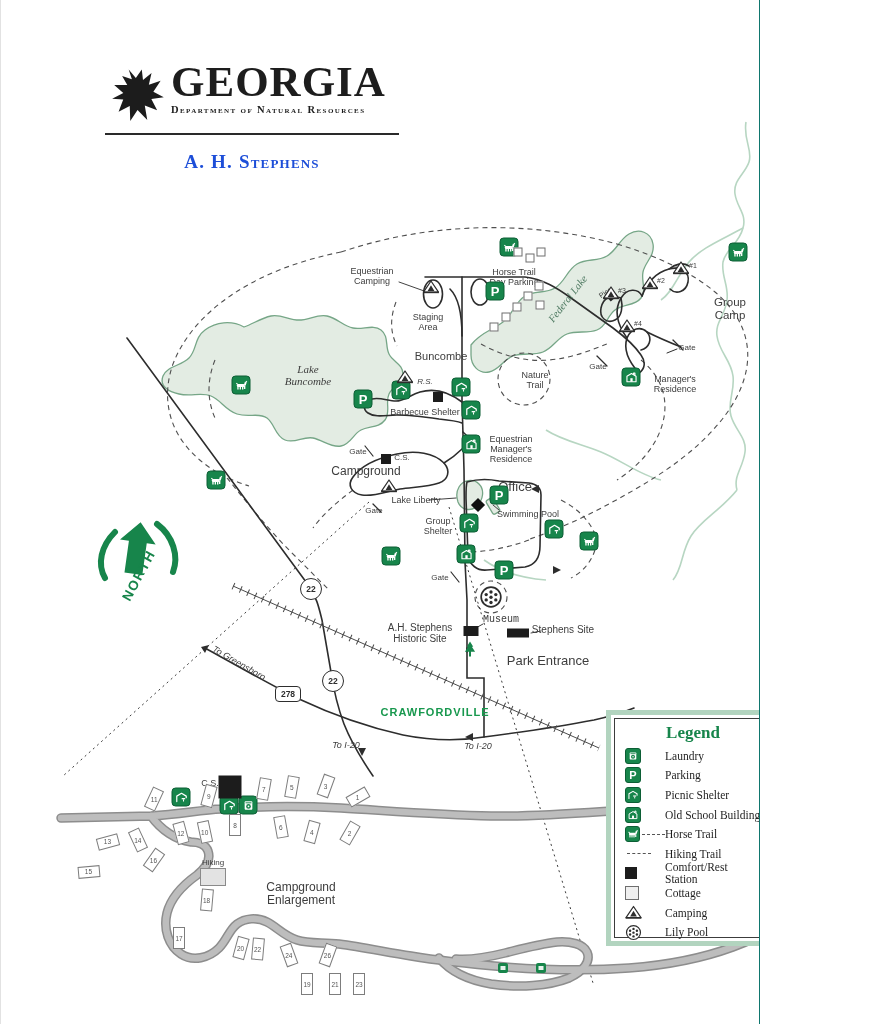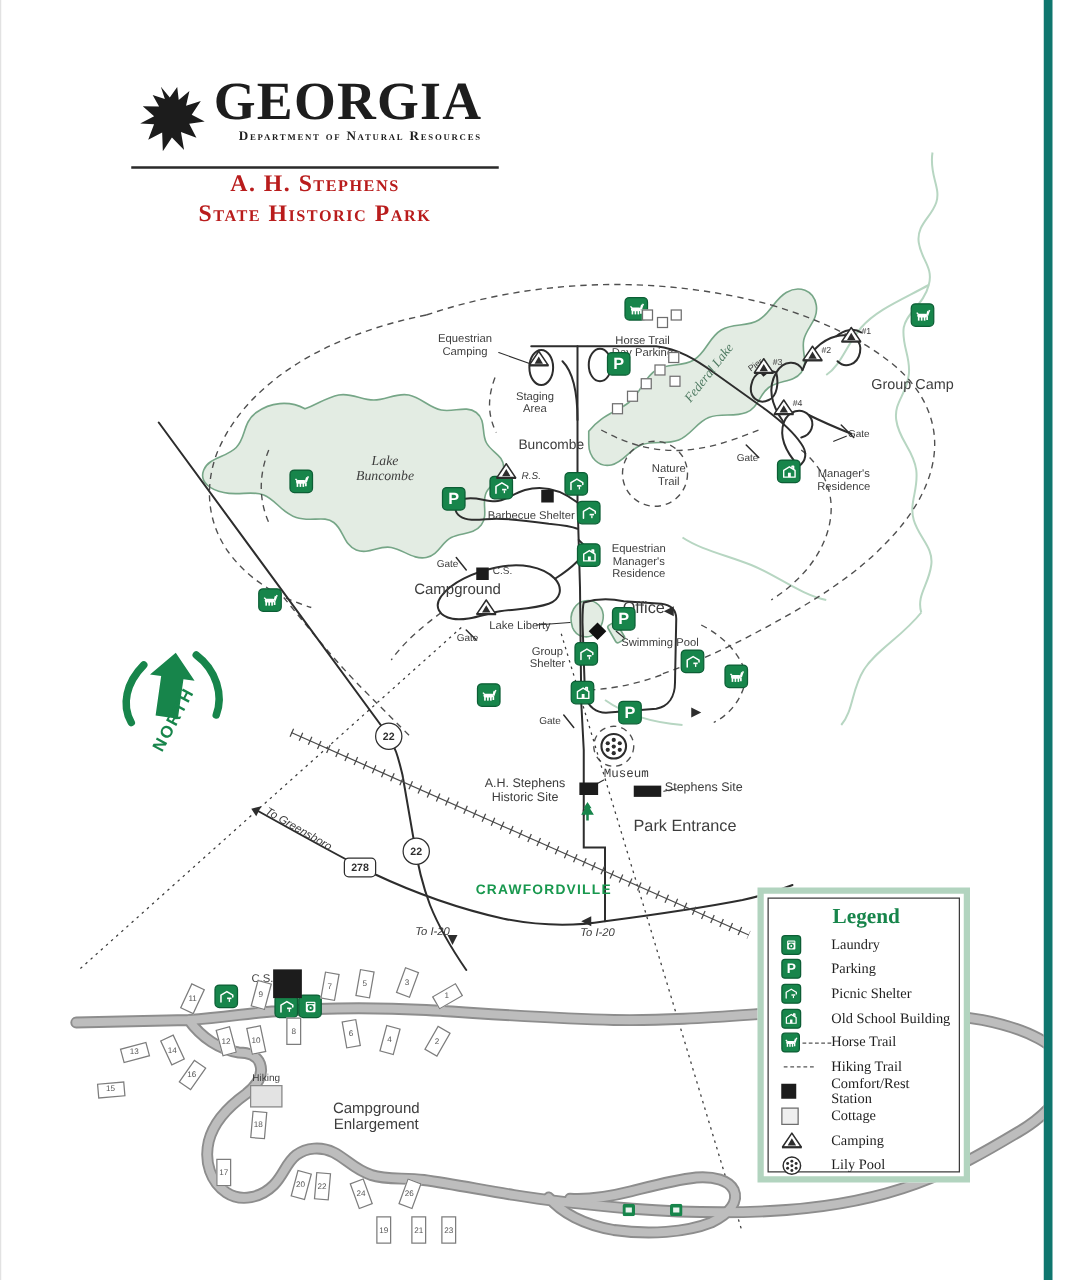--- a/index.html
+++ b/index.html
@@ -1,32 +1,32 @@
 <!DOCTYPE html>
 <html style="--green: #17854b; --green-dark: #0c5e35; --lake-fill: #e3ece3; --lake-stroke: #76a687; --creek: #b7d6c2; --road: #2d2d2d; --gray-road: #bdbdbd; --gray-road-edge: #8d8d8d; --label: #3d3d3d; --crawfordville: #18984e; --legend-frame: #b2d4bf;"><head>
 <meta charset="utf-8">
 <style>
   html,body{margin:0;padding:0;background:#fff;}
-  #stage{position:relative;width:842px;height:1024px;background:#fff;overflow:hidden;
-         border-left:1px solid #e2e2e2;border-right:7px solid #0f766e;box-sizing:border-box;
+  #stage{position:relative;width:760px;height:1024px;background:#fff;overflow:hidden;
+         border-left:1px solid #e2e2e2;border-right:1px solid #0f766e;box-sizing:border-box;
          font-family:"Liberation Sans",sans-serif;padding-left:23px;}
   svg{display:block}
   #map-art{position:absolute;left:0;top:0}
   
   #brand{position:absolute;left:104px;top:60px;width:300px;}
   #brand-row{display:flex;align-items:flex-start;}
   #leaf{width:64px;height:62px;margin-top:4px;flex:none;}
   #brand-text{margin-left:2px;}
   #brand-name{font-family:"Liberation Serif",serif;font-size:43px;line-height:1;color:#1d1d1d;
               letter-spacing:1px;font-weight:600;}
   #brand-sub{font-family:"Liberation Serif",serif;font-size:10.5px;color:#1d1d1d;letter-spacing:1.4px;
-             margin-top:1px;font-variant:small-caps;font-weight:700;margin-left:20px;}
+             margin-top:1px;font-variant:small-caps;font-weight:700;}
   #brand-rule{position:absolute;left:104px;top:133px;width:294px;height:2px;background:#2a2a2a;}
-  #park-title{position:absolute;left:104px;top:136px;width:294px;text-align:center;
-              font-family:"Liberation Serif",serif;color:#b91c1c;font-weight:700;
+  #park-title{position:absolute;left:104px;top:150px;width:294px;text-align:center;
+              font-family:"Liberation Serif",serif;color:#1d4ed8;font-weight:700;
               font-variant:small-caps;letter-spacing:1.2px;}
   #park-title .l1{font-size:19px;line-height:1.25;}
   #park-title .l2{font-size:19px;line-height:1.25;}
   
   .map-label{position:absolute;color:var(--label);text-align:center;line-height:1.12;
              white-space:pre-line;pointer-events:none;}
   .map-icon{position:absolute;transform:translate(-50%,-50%);}
   .gicon{width:19px;height:19px;background:var(--green);border:1px solid var(--green-dark);
          border-radius:4px;display:flex;align-items:center;justify-content:center;box-sizing:border-box;}
   .gicon svg{width:14px;height:14px;}
@@ -176,21 +176,20 @@
       </div>
       <div id="brand-text">
         <div id="brand-name">GEORGIA</div>
         <div id="brand-sub">Department of Natural Resources</div>
       </div>
     </div>
   </div>
   <div id="brand-rule"></div>
   <div id="park-title">
     <div class="l1">A. H. Stephens</div>
-    <div class="l2">State Historic Park</div>
   </div>
 
   <div id="north">
     <svg viewBox="0 0 96 122" width="96" height="122">
       <g stroke="var(--green)" stroke-width="6" fill="none" stroke-linecap="round">
         <path d="M22,16 C8,30 4,48 12,62"></path>
         <path d="M64,8 C80,20 86,40 80,56"></path>
       </g>
       <polygon points="44,6 62,26 53,26 53,58 35,58 35,26 26,26" fill="var(--green)" transform="rotate(8 44 32)"></polygon>
     </svg>

